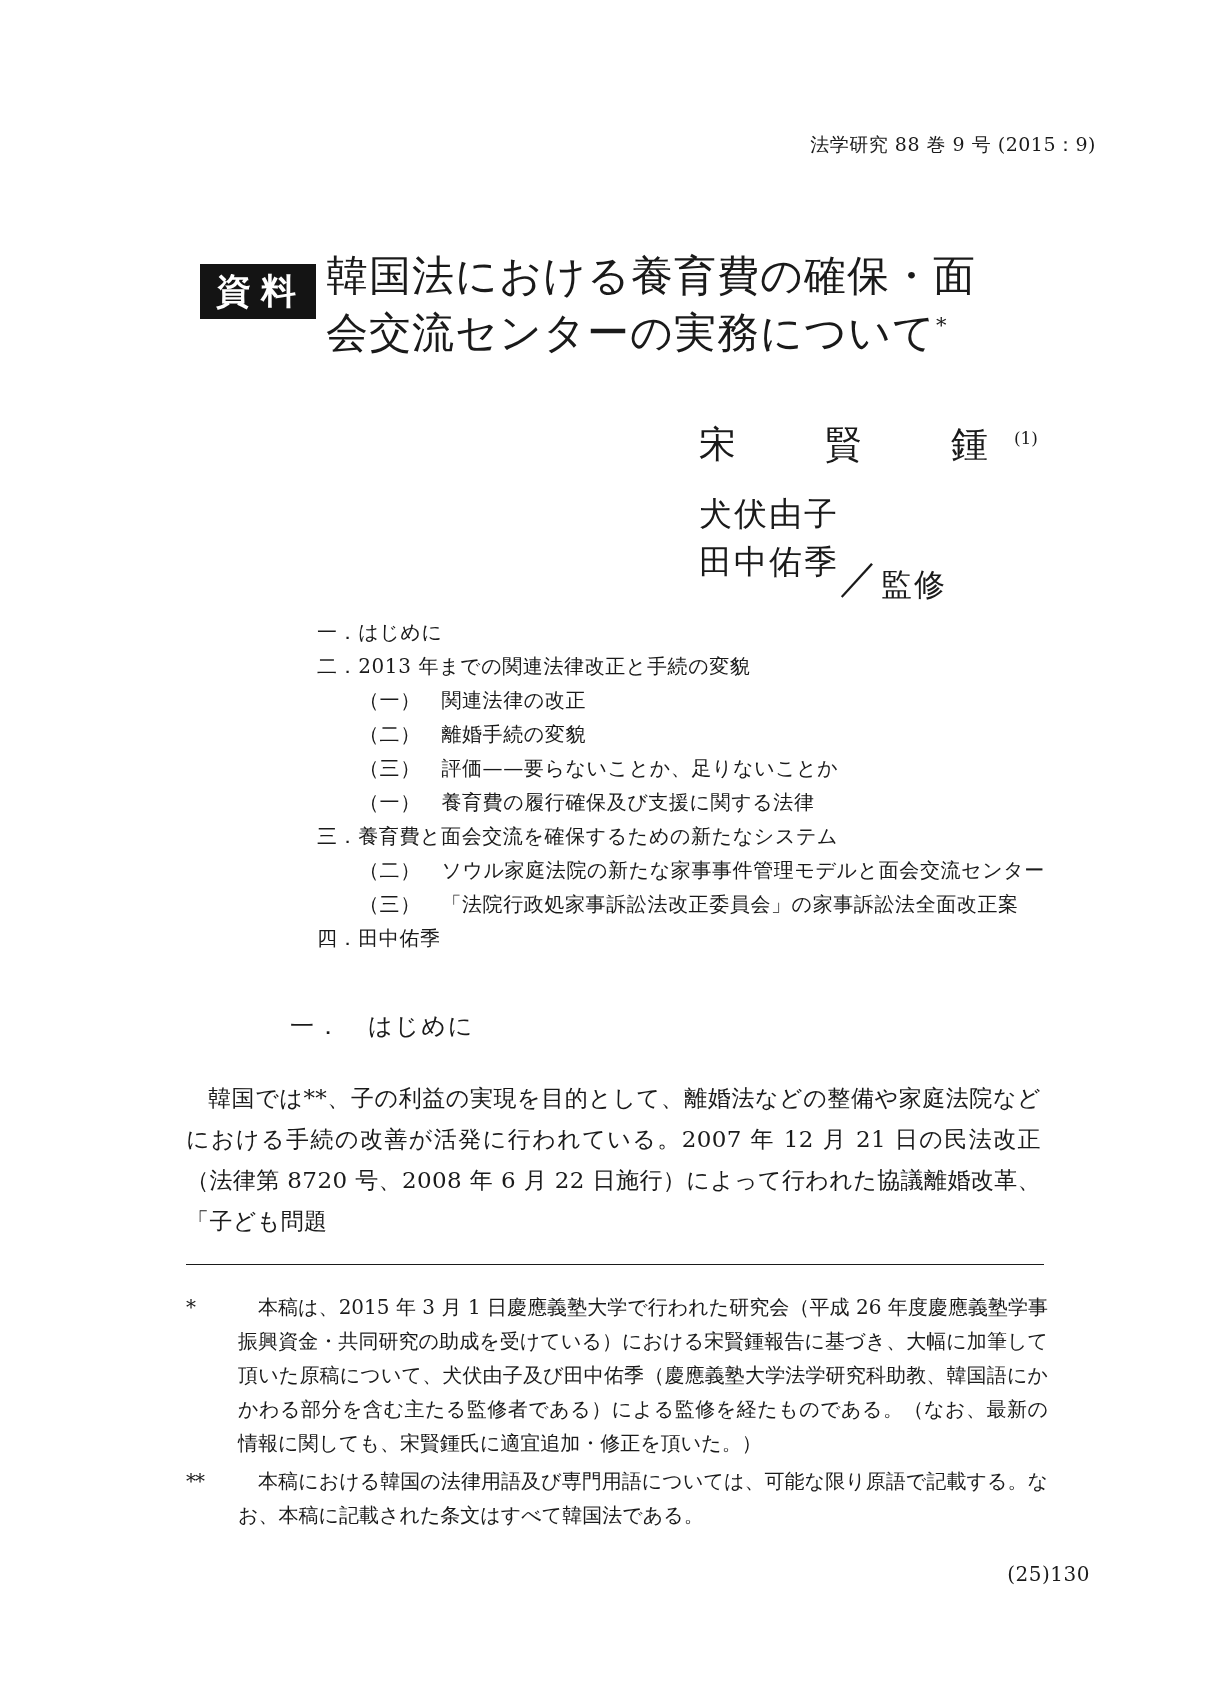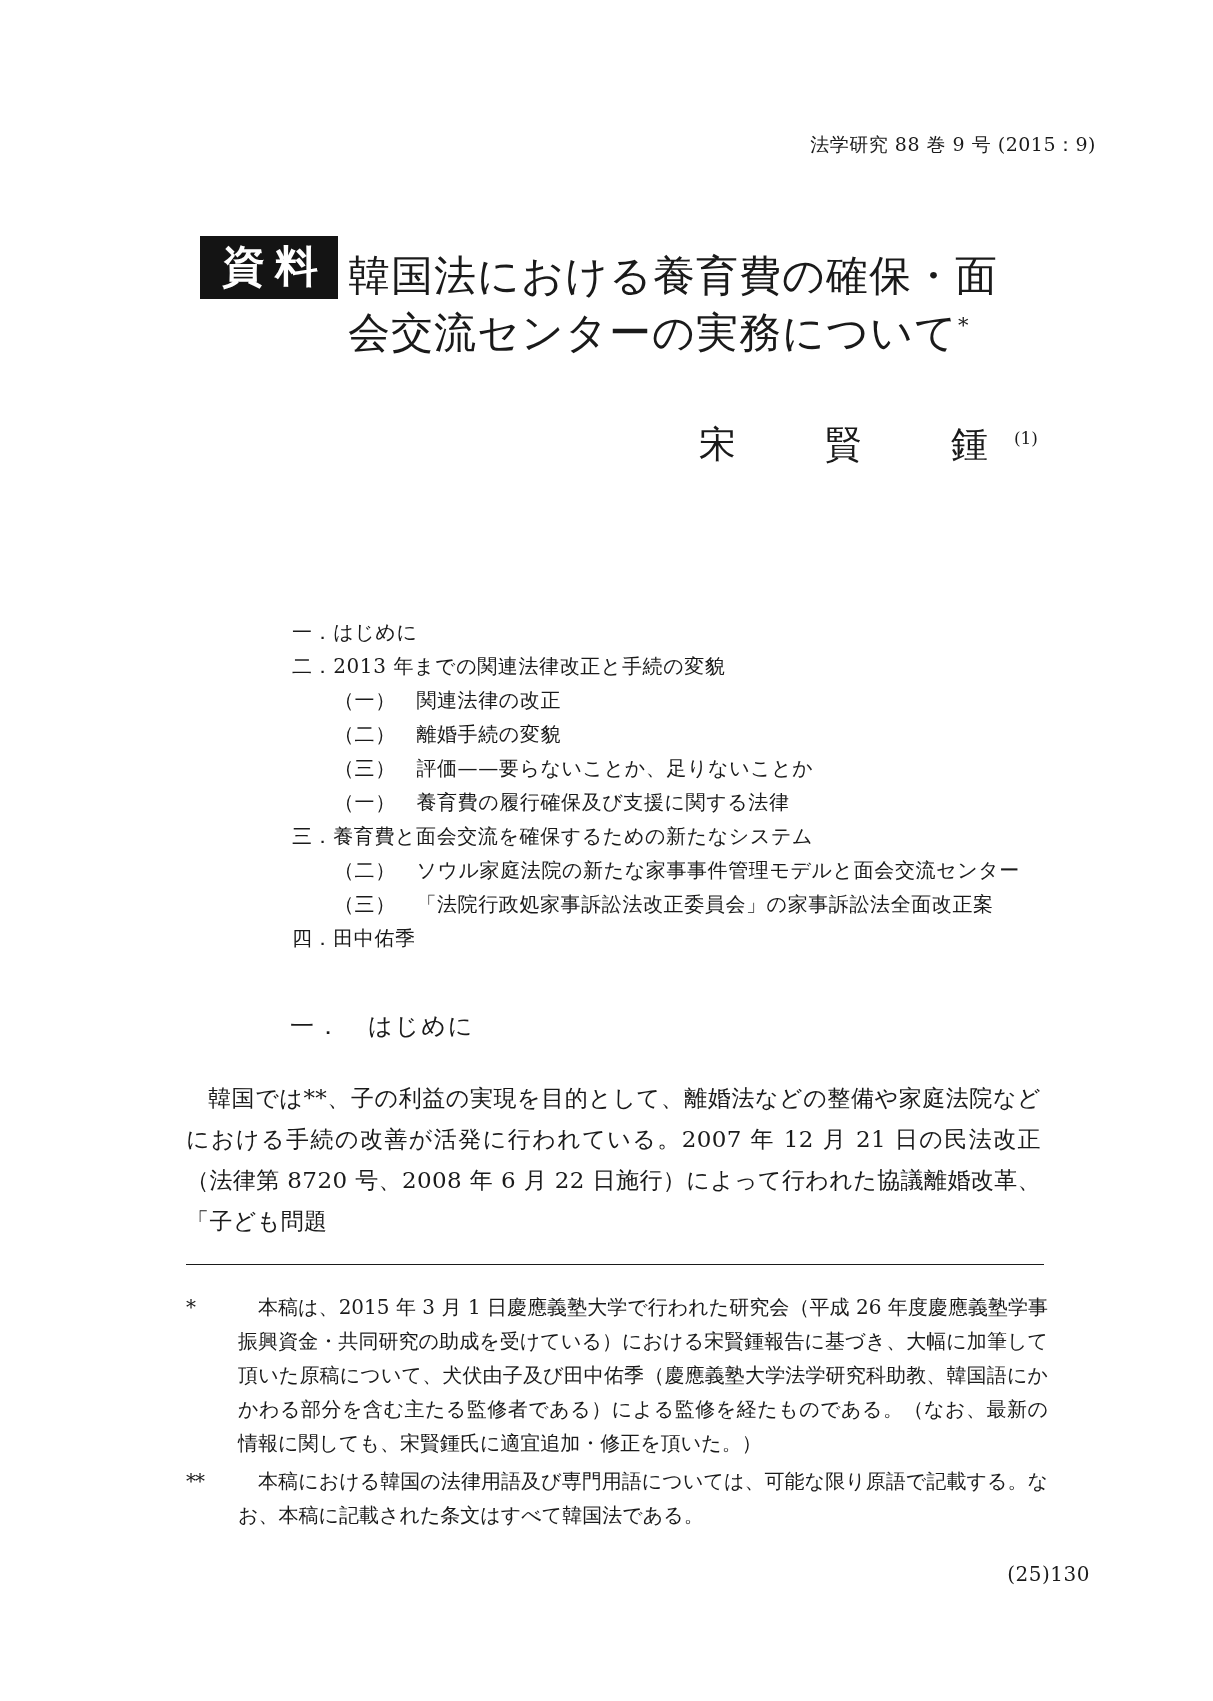--- a/index.html
+++ b/index.html
@@ -36,27 +36,27 @@
   .title-block {
     position: absolute;
     left: 200px;
     top: 228px;
     width: 890px;
   }
   .kind-badge {
     display: inline-block;
     background: #141414;
     color: #ffffff;
-    font-size: 43px;
+    font-size: 35px;
     font-weight: bold;
     letter-spacing: 10px;
-    padding: 9px 10px 11px 22px;
+    padding: 9px 10px 11px 16px;
     line-height: 1;
     vertical-align: top;
-    margin-top: 8px;
+    margin-top: 36px;
   }
   .title-text {
     display: inline-block;
     margin-left: 10px;
     font-size: 42px;
     line-height: 1.35;
     letter-spacing: 1px;
     width: 690px;
     vertical-align: top;
     margin-top: 20px;
@@ -105,21 +105,21 @@
   .slash {
     display: inline-block;
     font-size: 40px;
     position: relative;
     top: 18px;
   }
 
   
   .toc {
     position: absolute;
-    left: 292px;
+    left: 317px;
     top: 622px;
     font-size: 20px;
     line-height: 1;
   }
   .toc-item {
     margin-bottom: 14px;
     white-space: nowrap;
     letter-spacing: 0.6px;
   }
   .toc-lv1 { padding-left: 0; }
@@ -197,20 +197,26 @@
 <div class="page">
 
   <div class="running-head">法学研究 88 巻 9 号 (2015：9)</div>
 
   <div class="title-block">
     <span class="kind-badge">資料</span><span class="title-text"><span>韓国法における養育費の確保・面</span><br><span>会交流センターの実務について</span><sup>*</sup></span>
   </div>
 
   <div class="authors">
     <div class="author-main"><span>宋　賢　鍾</span><sup>(1)</sup></div>
+    <div class="supervisors">
+      <span class="sup-names">
+        <span>犬伏由子</span><br>
+        <span>田中佑季</span>
+      </span><span class="slash">／</span><span class="sup-role">監修</span>
+    </div>
   </div>
 
   <div class="toc">
     <div class="toc-item toc-lv1">一．はじめに</div>
     <div class="toc-item toc-lv1">二．2013 年までの関連法律改正と手続の変貌</div>
     <div class="toc-item toc-lv2">（一）　関連法律の改正</div>
     <div class="toc-item toc-lv2">（二）　離婚手続の変貌</div>
     <div class="toc-item toc-lv2">（三）　評価——要らないことか、足りないことか</div>
     <div class="toc-item toc-lv2">（一）　養育費の履行確保及び支援に関する法律</div>
     <div class="toc-item toc-lv1">三．養育費と面会交流を確保するための新たなシステム</div>

